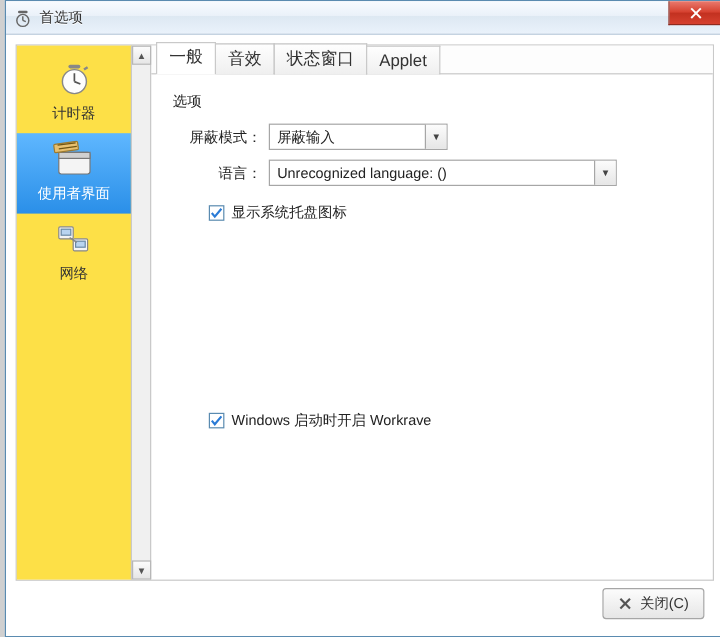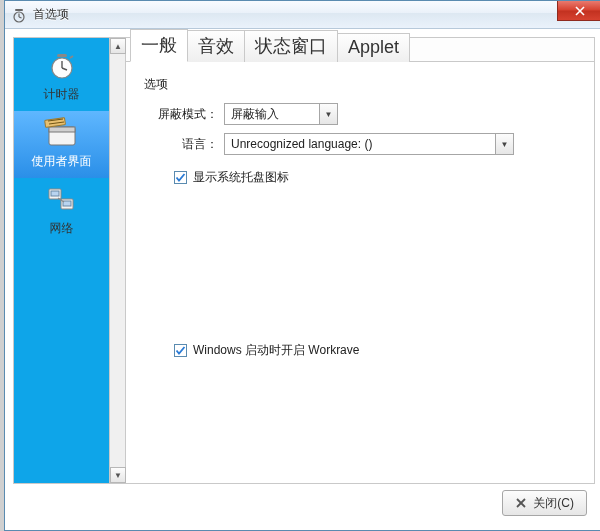--- a/index.html
+++ b/index.html
@@ -76,21 +76,21 @@
     border: 1px solid #c9c9c9;
     background: #ffffff;
     display: flex;
     min-height: 0;
   }
 
   
   .sidebar {
     width: 96px;
     border-right: 1px solid #c9c9c9;
-    background: #0ea5e9;
+    background: #fde047;
     padding: 6px 0;
     display: flex;
     flex-direction: column;
     align-items: stretch;
   }
   .side-item {
     padding: 6px 0 8px 0;
     display: flex;
     flex-direction: column;
     align-items: center;
@@ -139,21 +139,21 @@
     padding-left: 4px;
     border-bottom: 1px solid #c9c9c9;
     background: #fdfdfd;
   }
   .tab {
     padding: 3px 10px 4px 10px;
     border: 1px solid #c9c9c9;
     border-bottom: none;
     background: linear-gradient(to bottom,#fefefe,#efefef);
     margin-right: -1px;
-    font-size: 18px;
+    font-size: 14px;
     color: #333;
     position: relative;
     top: 1px;
     cursor: pointer;
   }
   .tab.active {
     background: #ffffff;
     border-bottom: 1px solid #ffffff;
     top: 1px;
     z-index: 2;
@@ -192,21 +192,21 @@
     overflow: hidden;
     flex: 1 1 auto;
   }
   .combo .dd {
     width: 18px; height: 100%;
     border-left: 1px solid #a6a6a6;
     background: linear-gradient(to bottom,#fcfcfc,#e6e6e6);
     display:flex; align-items:center; justify-content:center;
     font-size: 8px; color:#444;
   }
-  .combo.small { width: 114px; }
+  .combo.small { width: 149px; }
   .combo.wide  { width: 290px; gap: 16px; }
 
   .checkline {
     display: flex;
     align-items: center;
     margin-left: 30px;
     margin-top: 6px;
     gap: 6px;
   }
   .chk {

